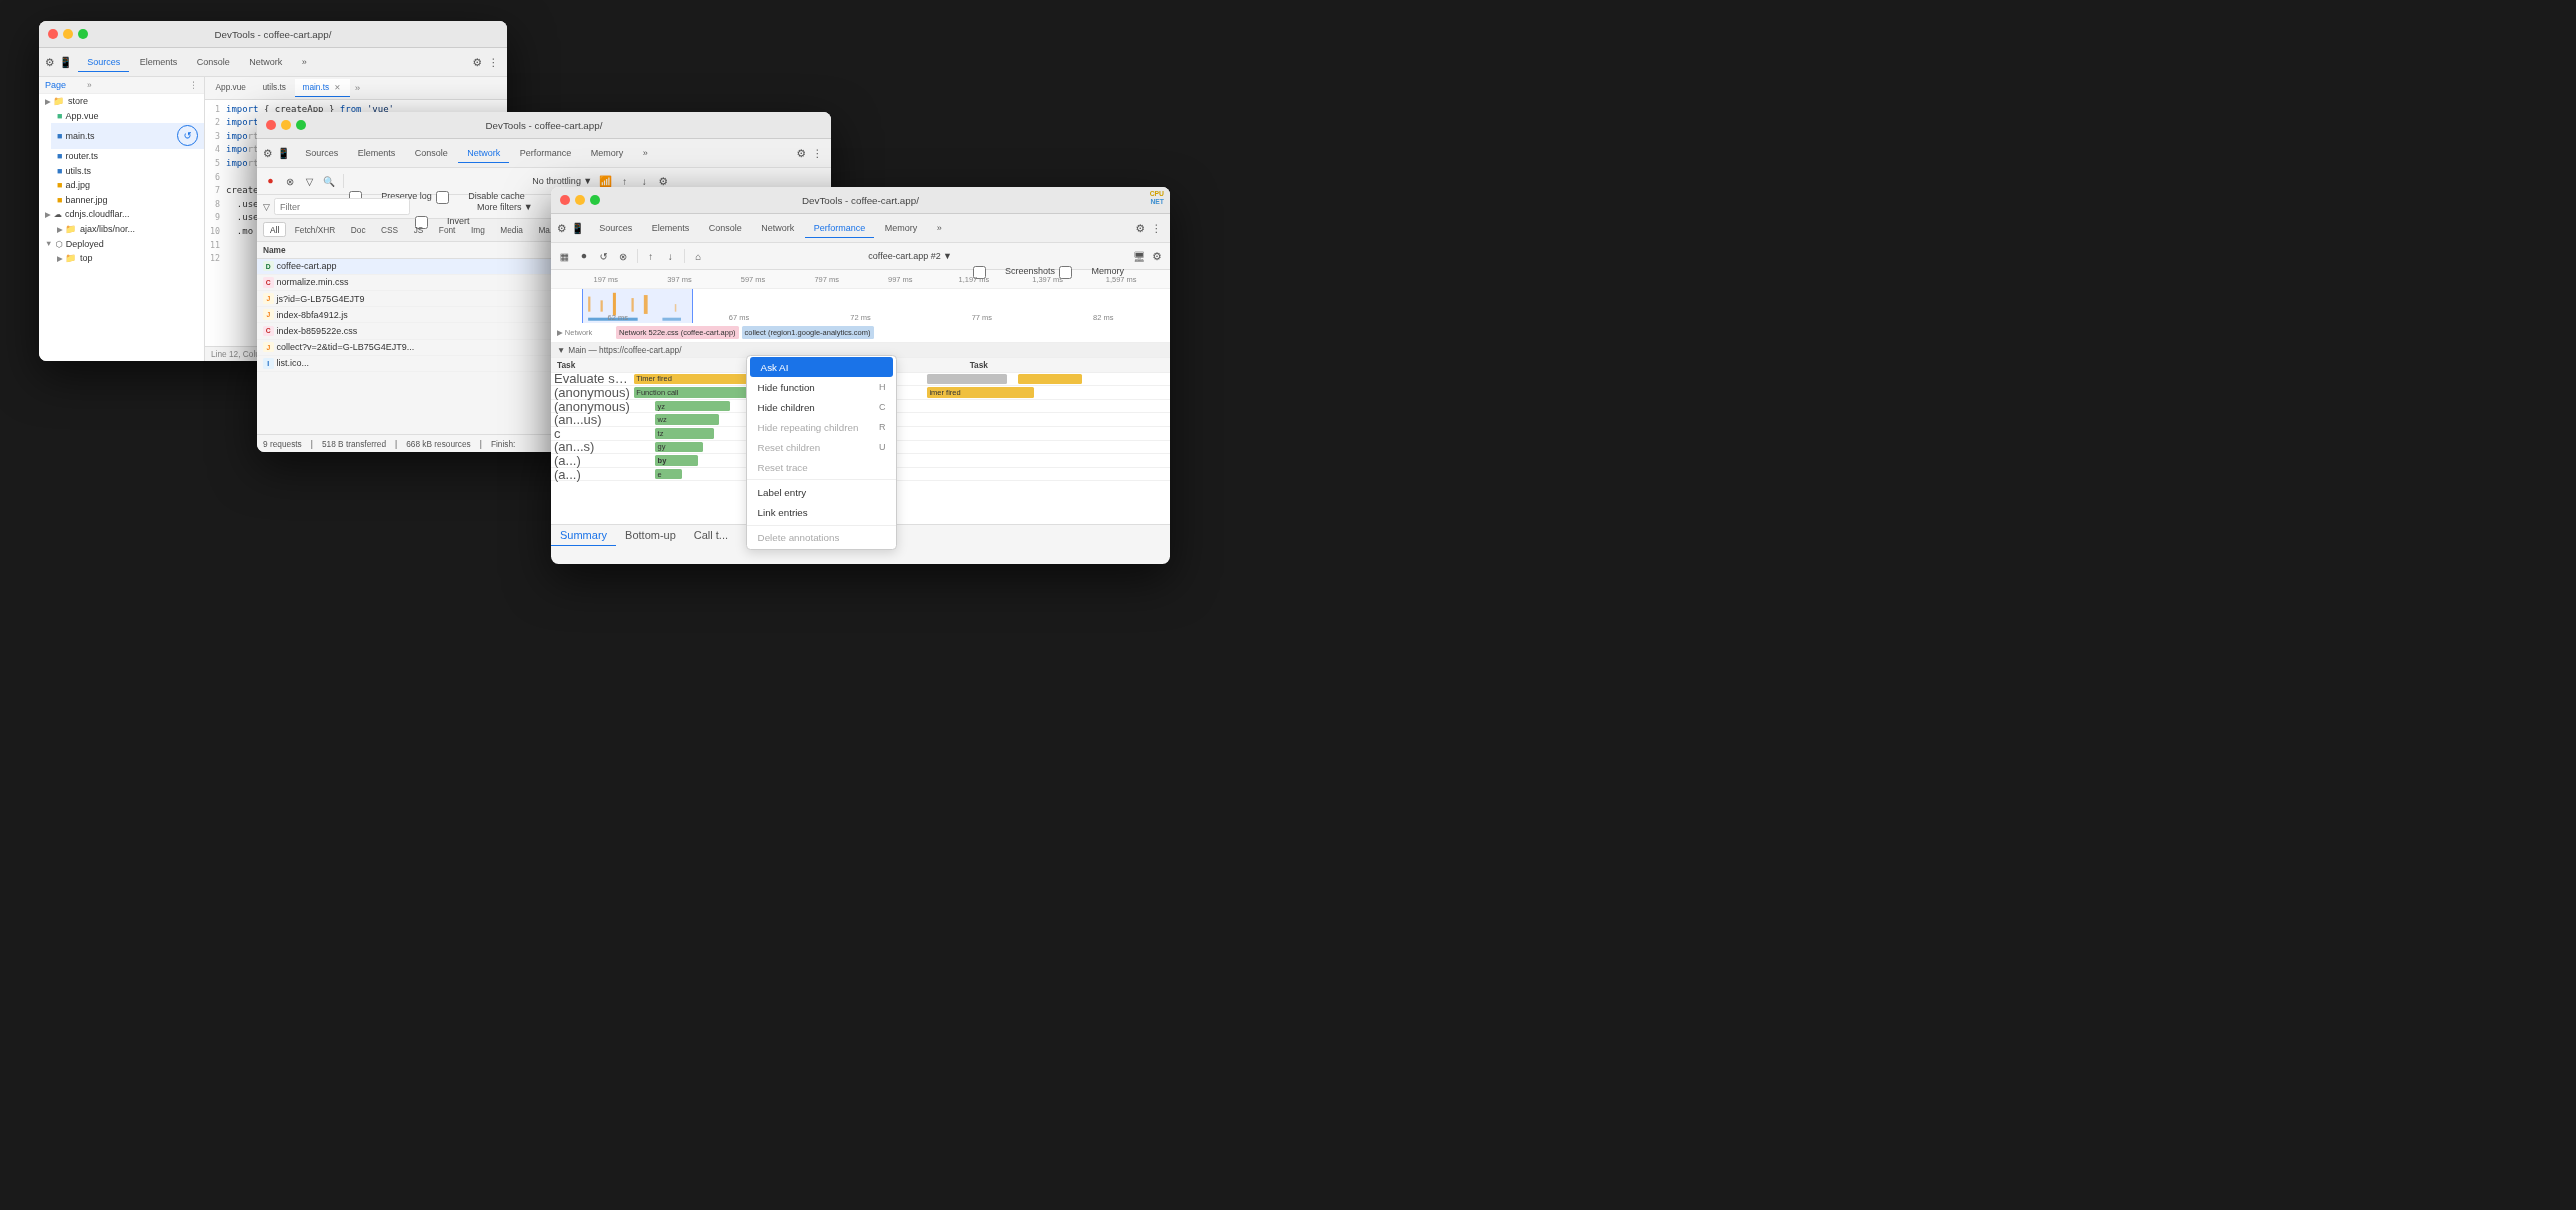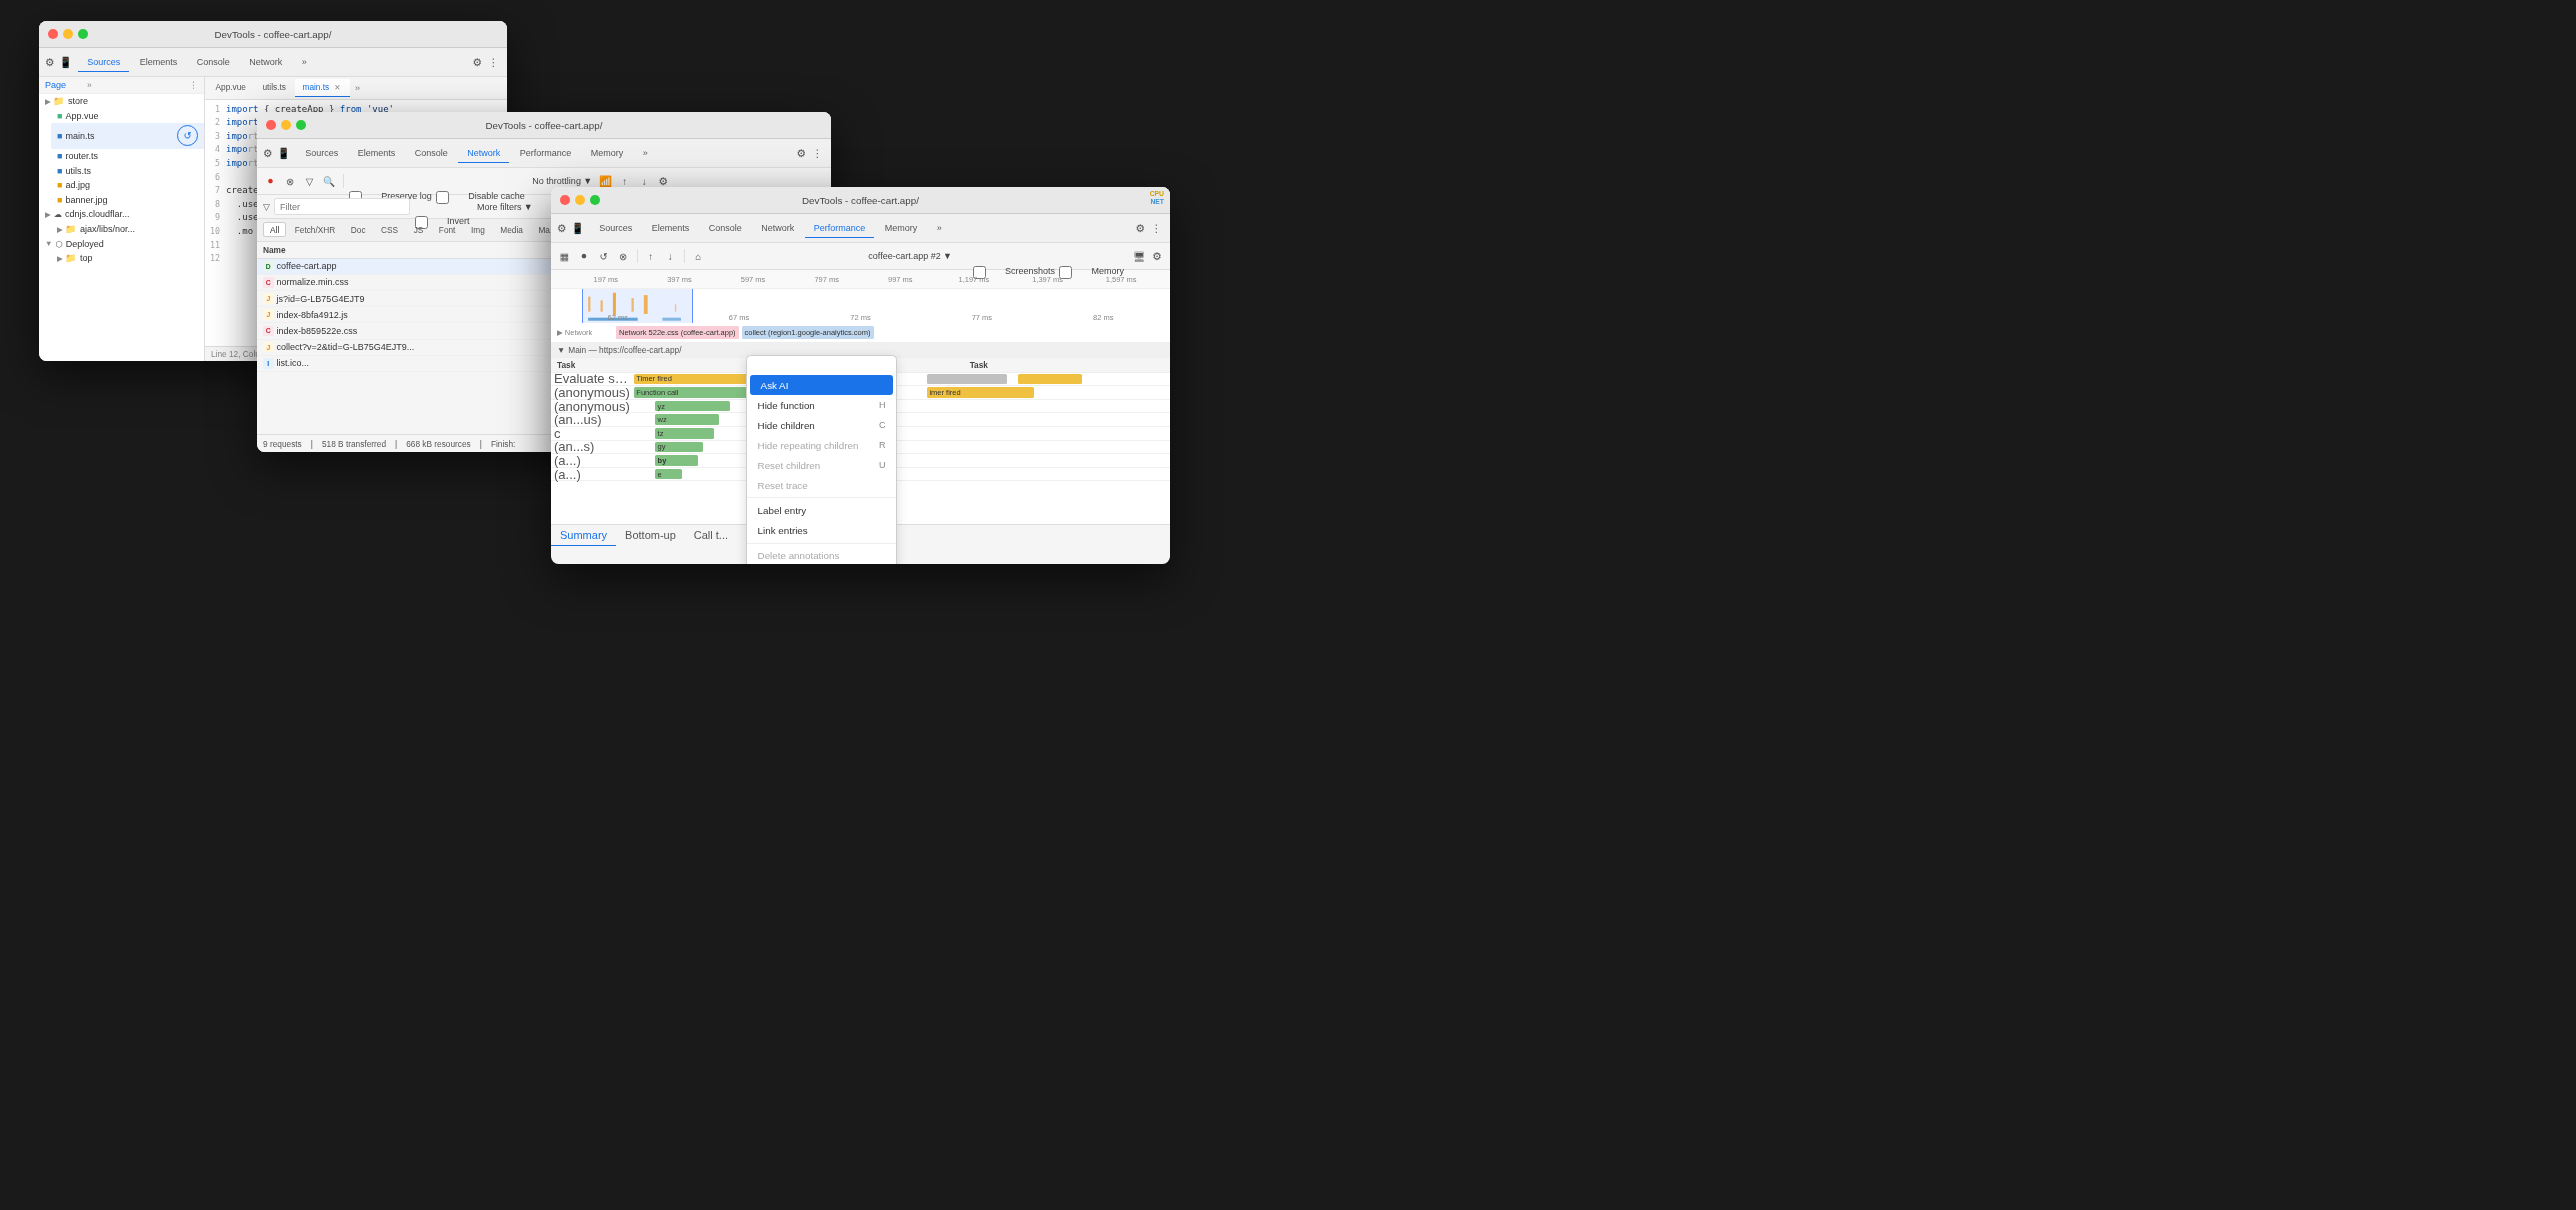--- a/index.html
+++ b/index.html
@@ -496,21 +496,21 @@
     .bar-gray { background: #c0c0c0; color: #333; }
 
     
     .context-menu {
       position: absolute;
       background: #fff;
       border: 0.8px solid #ccc;
       border-radius: 4.5px;
       box-shadow: 0 3px 12px rgba(0,0,0,0.15);
       min-width: 151px;
-      padding: 19px 0;
+      padding: 1px 0;
       z-index: 100;
     }
 
     .context-menu-item {
       display: flex;
       align-items: center;
       justify-content: space-between;
       padding: 4.5px 10.6px;
       font-size: 9.8px;
       color: #333;

